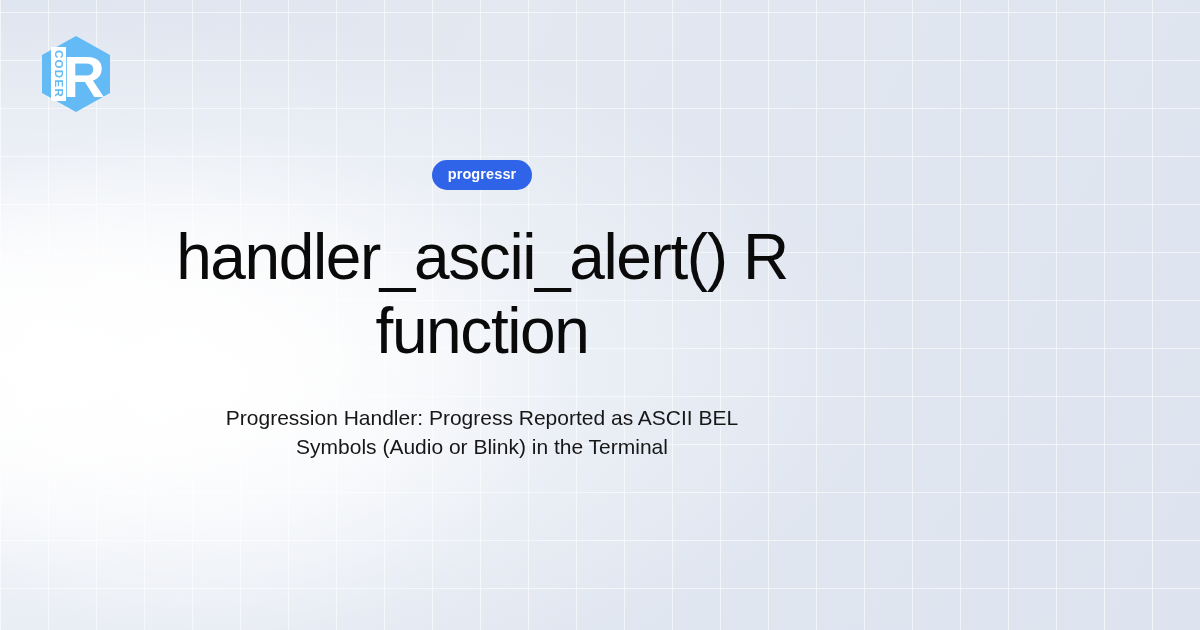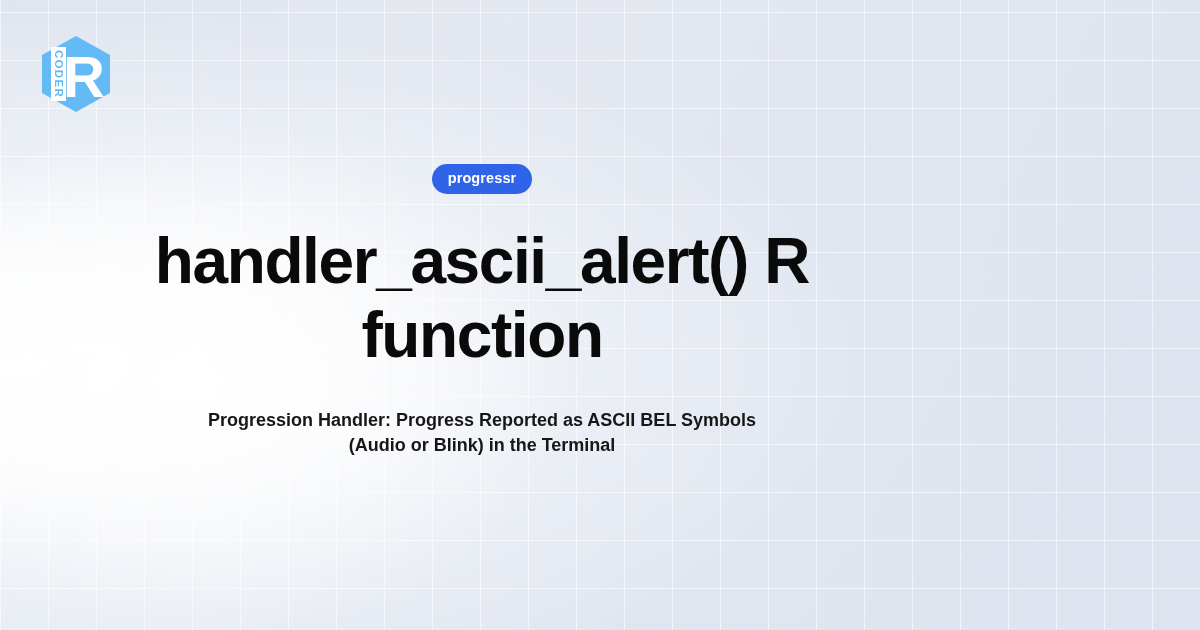--- a/index.html
+++ b/index.html
@@ -82,32 +82,32 @@
     line-height: 1;
     padding: 7px 16px 8px 16px;
     border-radius: 999px;
     margin: 0 0 30px 0;
     white-space: nowrap;
   }
 
   #page-title {
     margin: 0;
     font-size: 64px;
-    font-weight: bold;
+    font-weight: normal;
     line-height: 1.16;
     letter-spacing: -1.4px;
     color: #0a0a0a;
     text-align: center;
     max-width: 700px;
   }
 
   #page-subtitle {
     margin: 36px 0 8px 0;
-    font-size: 18px;
-    font-weight: bold;
+    font-size: 21px;
+    font-weight: normal;
     line-height: 1.38;
     color: #171717;
     text-align: center;
     max-width: 560px;
   }
 
   
   #site-chip {
     position: absolute;
     left: 40px;

